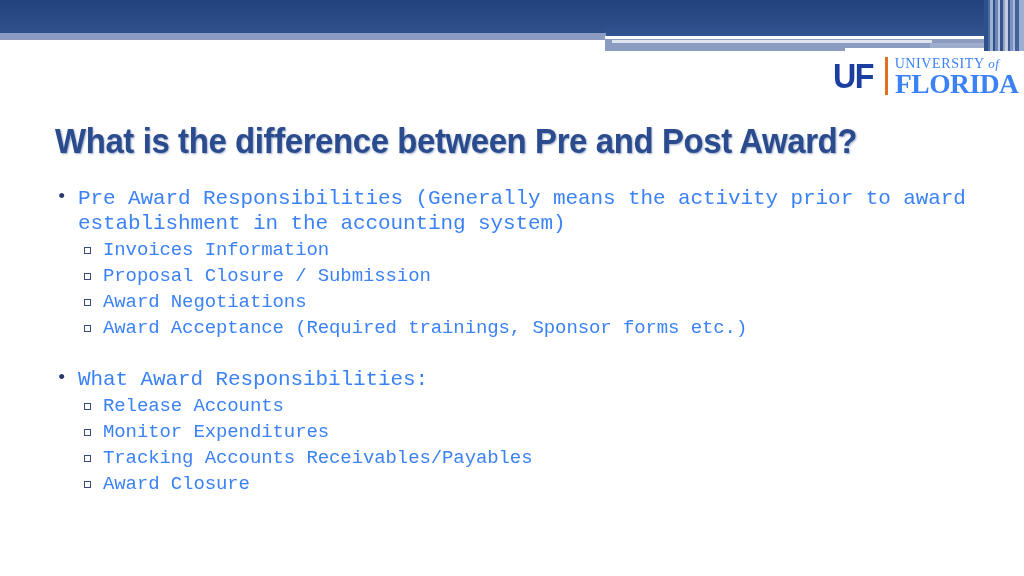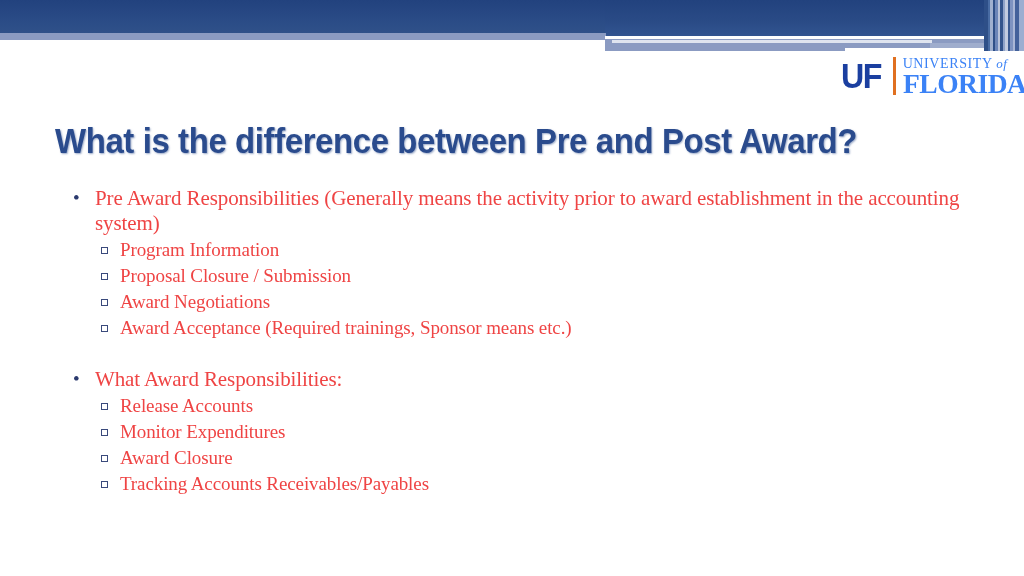--- a/index.html
+++ b/index.html
@@ -109,21 +109,20 @@
   }
 
   
   .uf-logo {
     position: absolute;
     left: 833px;
     top: 55px;
     display: flex;
     align-items: stretch;
     height: 42px;
-    margin-left: 8px;
   }
   .uf-mark {
     font-family: "Liberation Sans", sans-serif;
     font-weight: bold;
     font-size: 35px;
     line-height: 42px;
     letter-spacing: -1.5px;
     color: #1b3fa0;
     font-stretch: condensed;
     transform: scaleX(0.92);
@@ -176,24 +175,25 @@
     letter-spacing: -0.4px;
     transform: scaleX(0.94);
     transform-origin: left top;
     white-space: nowrap;
     text-shadow: 1px 1px 2px rgba(120,140,180,0.75);
   }
 
   
   .body-area {
     position: absolute;
-    left: 68px;
+    left: 51px;
     top: 186px;
     width: 920px;
-    color: #ef4444;
+    color: #3b82f6;
+    font-family: Liberation Mono, monospace;
   }
 
   ul.lvl1 { list-style: none; }
   ul.lvl2 { list-style: none; }
 
   .b1 {
     position: relative;
     font-size: 21px;
     line-height: 25px;
     padding-left: 27px;
@@ -271,32 +271,32 @@
   </div>
 
   <div class="slide-title">What is the difference between Pre and Post Award?</div>
 
   <div class="body-area">
 
     <ul class="lvl1">
       <li class="b1">Pre Award Responsibilities (Generally means the activity prior to award establishment in the accounting system)</li>
     </ul>
     <ul class="lvl2">
-      <li class="b2">Program Information</li>
+      <li class="b2">Invoices Information</li>
       <li class="b2">Proposal Closure / Submission</li>
       <li class="b2">Award Negotiations</li>
-      <li class="b2">Award Acceptance (Required trainings, Sponsor means etc.)</li>
+      <li class="b2">Award Acceptance (Required trainings, Sponsor forms etc.)</li>
     </ul>
 
     <div class="group-gap"></div>
 
     <ul class="lvl1">
       <li class="b1">What Award Responsibilities:</li>
     </ul>
     <ul class="lvl2">
       <li class="b2">Release Accounts</li>
       <li class="b2">Monitor Expenditures</li>
+      <li class="b2">Tracking Accounts Receivables/Payables</li>
       <li class="b2">Award Closure</li>
-      <li class="b2">Tracking Accounts Receivables/Payables</li>
     </ul>
 
   </div>
 </div>
 
 </body></html>

